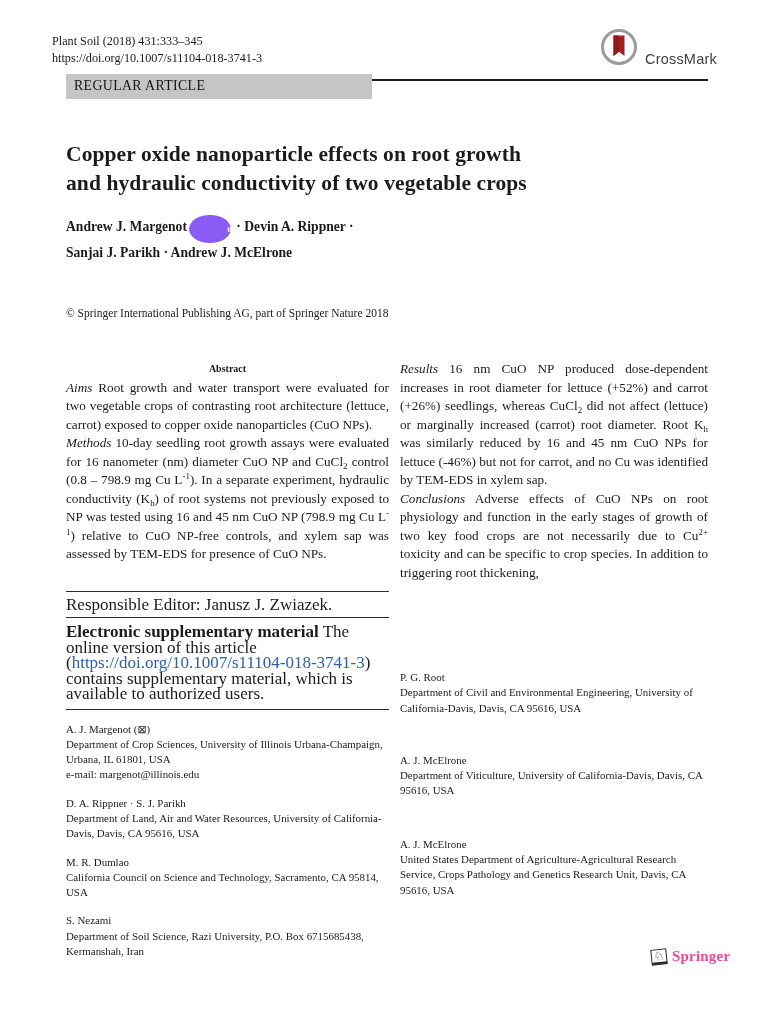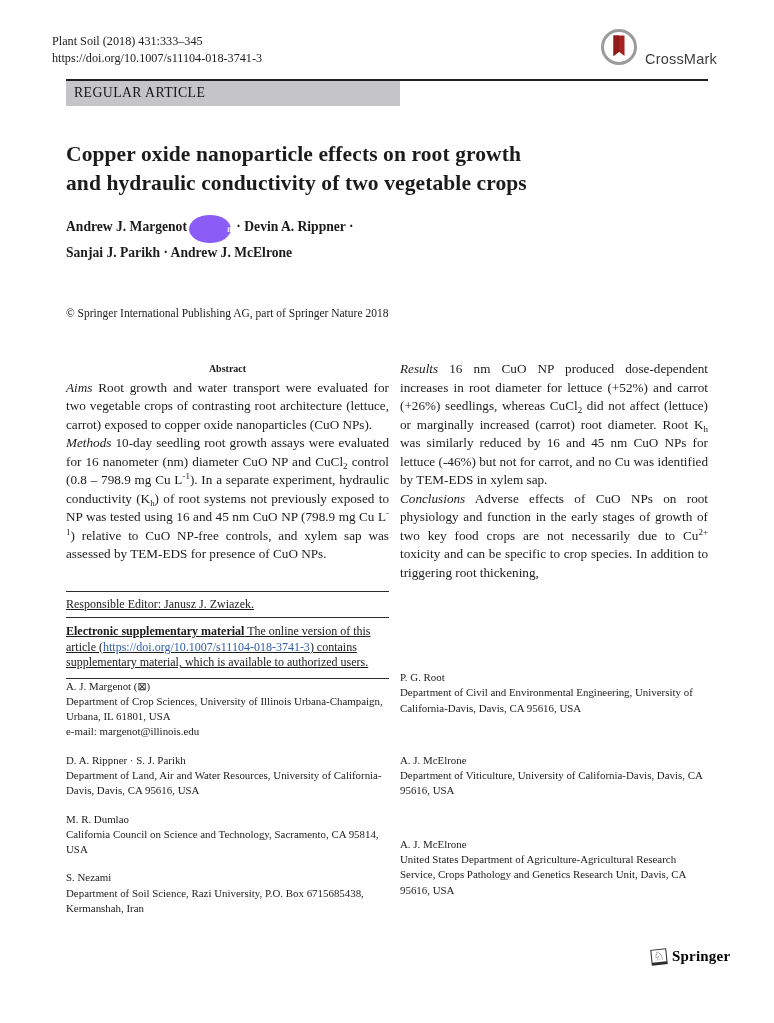--- a/index.html
+++ b/index.html
@@ -8,21 +8,21 @@
     position:relative; width:774px; height:1023px; margin:0 auto;
     background:#ffffff; color:#1b1b1b; overflow:hidden;
     font-family:"Liberation Serif", serif;
   }
   
   .hdr { position:absolute; top:33px; left:52px; font-size:12.2px; line-height:17px; }
   .crossmark { position:absolute; top:27px; left:599px; display:flex; align-items:flex-end; gap:6px; cursor:pointer; }
   .cm-label { font-family:"Liberation Sans", sans-serif; font-size:14.5px; color:#3d3d3d; letter-spacing:0.2px; }
   .top-rule { position:absolute; top:79px; left:66px; width:642px; border-top:2px solid #1e1e1e; }
   .type-bar {
-    position:absolute; top:81px; left:66px; width:334px; height:25px;
+    position:absolute; top:74px; left:66px; width:306px; height:25px;
     background:#c5c5c7; font-size:13.8px; letter-spacing:0.4px;
     padding-left:8px; line-height:24px; color:#141414;
   }
   
   .title { position:absolute; top:140px; left:66px; width:580px; font-size:21.5px; font-weight:bold; line-height:29px; letter-spacing:0.1px; }
   .authors { position:absolute; top:215px; left:66px; width:480px; font-size:13.6px; font-weight:bold; line-height:19px; }
   .orcid {
     display:inline-flex; align-items:center; justify-content:center;
     width:12px; height:28px; border-radius:50%; background:#8b5cf6;
     color:#ffffff; font-family:"Liberation Sans", sans-serif; font-size:7.5px;
@@ -31,37 +31,37 @@
   .dates { position:absolute; top:306px; left:66px; width:560px; font-size:11.5px; line-height:15.5px; }
   
   .col-left  { position:absolute; top:360px; left:66px;  width:323px; }
   .col-right { position:absolute; top:360px; left:400px; width:308px; }
   .abs-head { font-size:10px; font-weight:bold; line-height:18.5px;text-align:center; }
   p.abs { font-size:13.2px; line-height:18.5px; text-align:justify; }
   p.abs em { font-style:italic; }
   sub { font-size:68%; vertical-align:-3px; line-height:0; }
   sup { font-size:68%; vertical-align:5px; line-height:0; }
   .divider { border-top:1.2px solid #2c2c2c; }
-  .fn { font-size:12px; line-height:15.5px;text-decoration:underline; }
+  .fn { font-size:17px; line-height:15.5px; }
   .fn-editor { margin:5px 0 5px 0; }
   .fn-esm { margin:6px 0 7px 0; }
   .fn-esm strong { font-weight:bold; }
   a.lnk { color:#2e5ea8; text-decoration:none; cursor:pointer; }
   .aff { font-size:10.9px; line-height:15.3px; }
   .aff + .aff { margin-top:13px; }
-  .aff-wrap { margin-top:0; }
+  .aff-wrap { margin-top:12px; }
   
   .springer { position:absolute; top:948px; left:651px; display:flex; align-items:center; gap:5px; }
   .knight {
     display:inline-flex; align-items:center; justify-content:center;
     width:16px; height:16px; border:1.6px solid #2b2b2b; border-bottom-width:3px;
     font-size:12px; color:#2b2b2b; transform:rotate(-6deg);
     font-family:"DejaVu Sans", sans-serif;
   }
-  .sp-text { font-size:15px; font-weight:bold; color:#000000; letter-spacing:0.2px; }
+  .sp-text { font-size:15px; font-weight:bold; color:#ec4899; letter-spacing:0.2px; }
 </style>
 </head>
 <body>
 
 <div class="page">
 
   <div class="hdr">
     <div>Plant Soil (2018) 431:333–345</div>
     <div>https://doi.org/10.1007/s11104-018-3741-3</div>
   </div>

